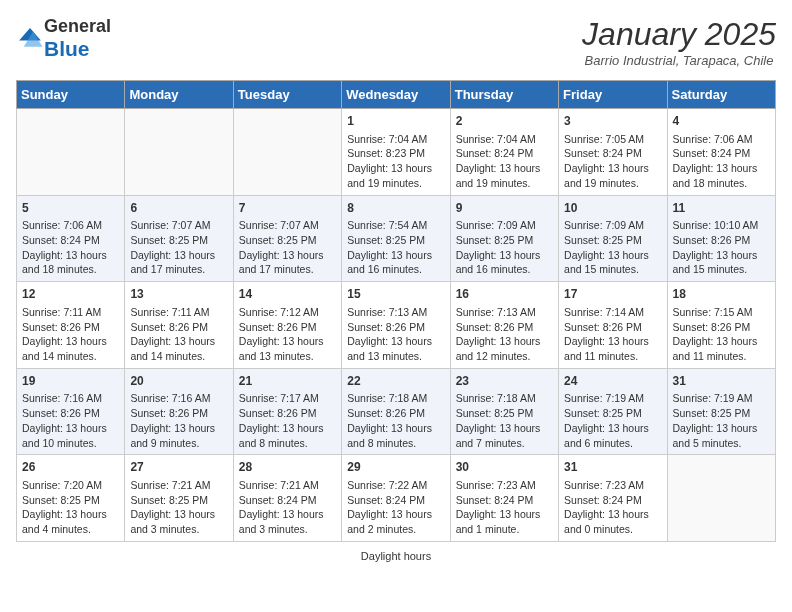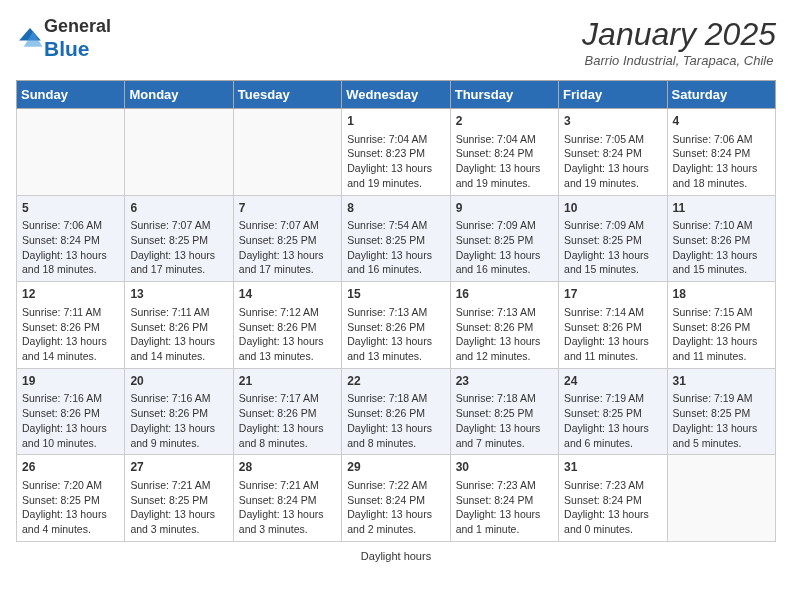--- a/index.html
+++ b/index.html
@@ -192,21 +192,21 @@
           <div>Daylight: 13 hours and 16 minutes.</div>
         </td>
         <td>
           <span class="day-num">10</span>
           <div>Sunrise: 7:09 AM</div>
           <div>Sunset: 8:25 PM</div>
           <div>Daylight: 13 hours and 15 minutes.</div>
         </td>
         <td>
           <span class="day-num">11</span>
-          <div>Sunrise: 7:10 AM</div>
+          <div>Sunrise: 10:10 AM</div>
           <div>Sunset: 8:26 PM</div>
           <div>Daylight: 13 hours and 15 minutes.</div>
         </td>
       </tr>
       <tr>
         <td>
           <span class="day-num">12</span>
           <div>Sunrise: 7:11 AM</div>
           <div>Sunset: 8:26 PM</div>
           <div>Daylight: 13 hours and 14 minutes.</div>

